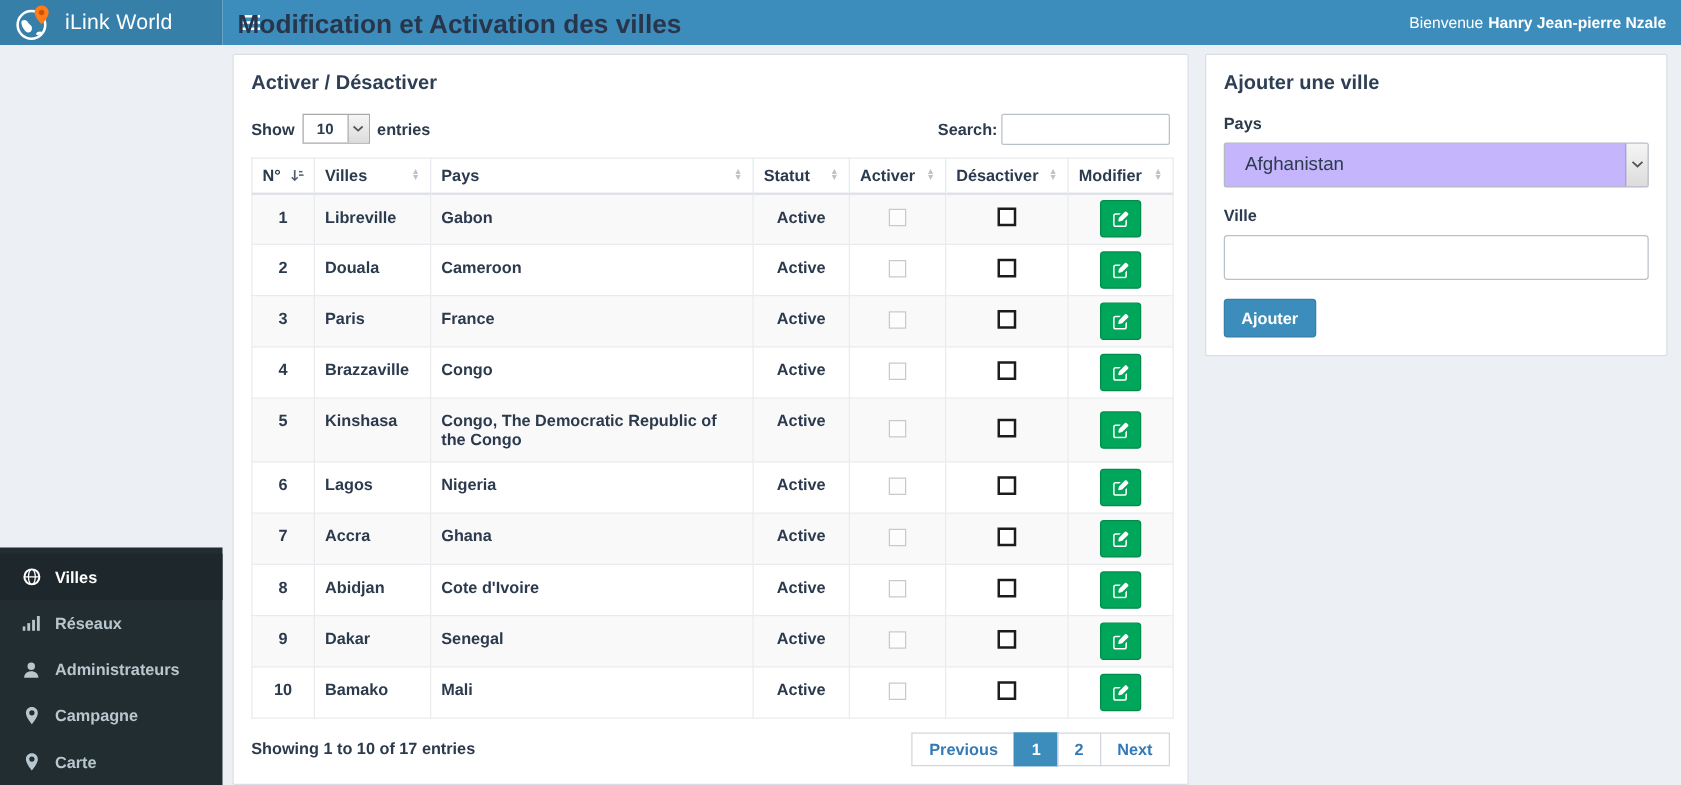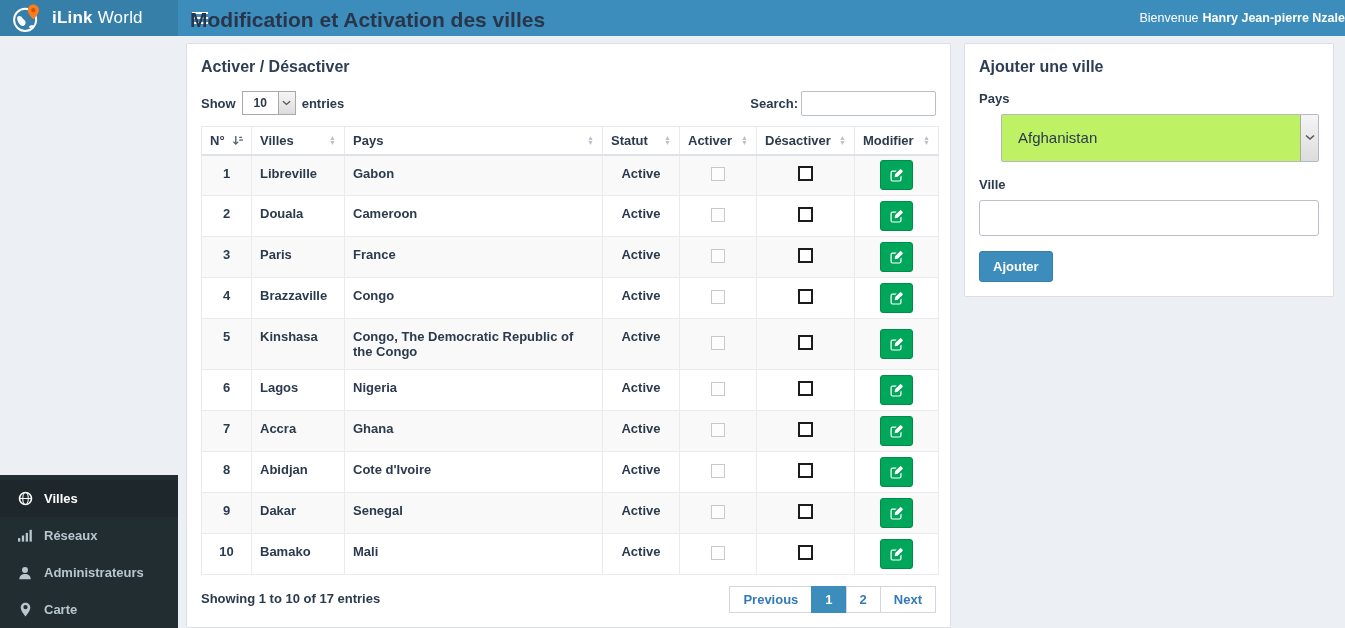--- a/index.html
+++ b/index.html
@@ -13,29 +13,29 @@
     width:1345px;height:628px;overflow:hidden;background:var(--page-bg);
     font-family:"Liberation Sans","DejaVu Sans",sans-serif;color:var(--text);
   }
   
   .topbar{display:flex;height:36px;width:100%;}
   .brand{
     width:178px;min-width:178px;height:36px;background:var(--accent-dark);
     display:flex;align-items:center;padding-left:12px;gap:11px;cursor:pointer;
   }
   .brand-text{color:#fff;font-size:17px;letter-spacing:.2px;white-space:nowrap;}
-  .brand-text b{font-weight:700;}
+  .brand-text b{font-weight:400;}
   .brand-text span{font-weight:400;margin-left:5px;}
   .nav-rest{flex:1;background:var(--accent);display:flex;align-items:center;}
   .hamburger{
     width:44px;height:36px;display:flex;flex-direction:column;justify-content:center;
     align-items:center;gap:3px;cursor:pointer;border:none;background:transparent;
   }
   .hamburger i{display:block;width:16px;height:2px;background:#fff;}
-  .welcome{margin-left:auto;color:#fff;font-size:12.5px;}
+  .welcome{margin-left:auto;padding-right:12px;color:#fff;font-size:12.5px;}
   .welcome b{font-weight:700;margin-left:4px;}
   
   .layout{display:flex;height:592px;align-items:flex-end;}
   .sidebar{
     width:178px;min-width:178px;background:var(--sidebar-bg);padding-top:5px;
   }
   .sidebar ul{list-style:none;margin:0;padding:0;}
   .sidebar li{
     display:flex;align-items:center;gap:10px;padding:11px 6px 11px 16px;
     color:#b8c7ce;font-size:13px;font-weight:600;cursor:pointer;
@@ -97,22 +97,22 @@
   .info{font-size:13px;font-weight:600;padding-top:5px;}
   .pagination{margin-left:auto;display:flex;}
   .page-btn{
     border:1px solid #d2d6de;background:#fff;color:#337ab7;font-size:13px;font-weight:600;
     padding:5px 13px;margin-left:-1px;cursor:pointer;font-family:inherit;
   }
   .page-btn.active{background:var(--accent);border-color:var(--accent);color:#fff;}
   
   .field-label{font-size:13px;font-weight:700;margin:15px 0 8px;}
   .sel-large{
-    display:flex;height:48px;border:1px solid #b3bac2;border-radius:2px;background:#bef264;
-    cursor:pointer;align-items:stretch;margin-left:22px;
+    display:flex;height:36px;border:1px solid #b3bac2;border-radius:2px;background:#c4b5fd;
+    cursor:pointer;align-items:stretch;
   }
   .sel-large .val{flex:1;display:flex;align-items:center;padding-left:16px;font-size:15px;}
   .sel-large .sel-arrow{width:18px;border-left:1px solid #a9a9a9;}
   .input-large{
     width:100%;height:36px;border:1px solid #b9c0c7;border-radius:3px;outline:none;
     font:15px "Liberation Sans",sans-serif;padding:0 10px;
   }
   .btn-ajouter{
     margin-top:15px;background:var(--accent);border:1px solid var(--accent-dark);color:#fff;
     font:700 13px "Liberation Sans",sans-serif;padding:7px 13px;border-radius:3px;cursor:pointer;
@@ -179,20 +179,28 @@
           </svg>
         </span>
         <span>Administrateurs</span>
       </li>
       <li>
         <span class="s-icon">
           <svg width="11" height="15" viewBox="0 0 12 16" fill="currentColor">
             <path d="M6 .5C3 .5.8 2.8.8 5.7.8 9.6 6 15.5 6 15.5s5.2-5.9 5.2-9.8C11.2 2.8 9 .5 6 .5zm0 7.3a2.3 2.3 0 1 1 0-4.6 2.3 2.3 0 0 1 0 4.6z"></path>
           </svg>
         </span>
+        <span>Campagne</span>
+      </li>
+      <li>
+        <span class="s-icon">
+          <svg width="11" height="15" viewBox="0 0 12 16" fill="currentColor">
+            <path d="M6 .5C3 .5.8 2.8.8 5.7.8 9.6 6 15.5 6 15.5s5.2-5.9 5.2-9.8C11.2 2.8 9 .5 6 .5zm0 7.3a2.3 2.3 0 1 1 0-4.6 2.3 2.3 0 0 1 0 4.6z"></path>
+          </svg>
+        </span>
         <span>Carte</span>
       </li>
     </ul>
   </aside>
 
   <main class="content">
     <h1 class="page-title">Modification et Activation des villes</h1>
 
     <div class="panels">
 

